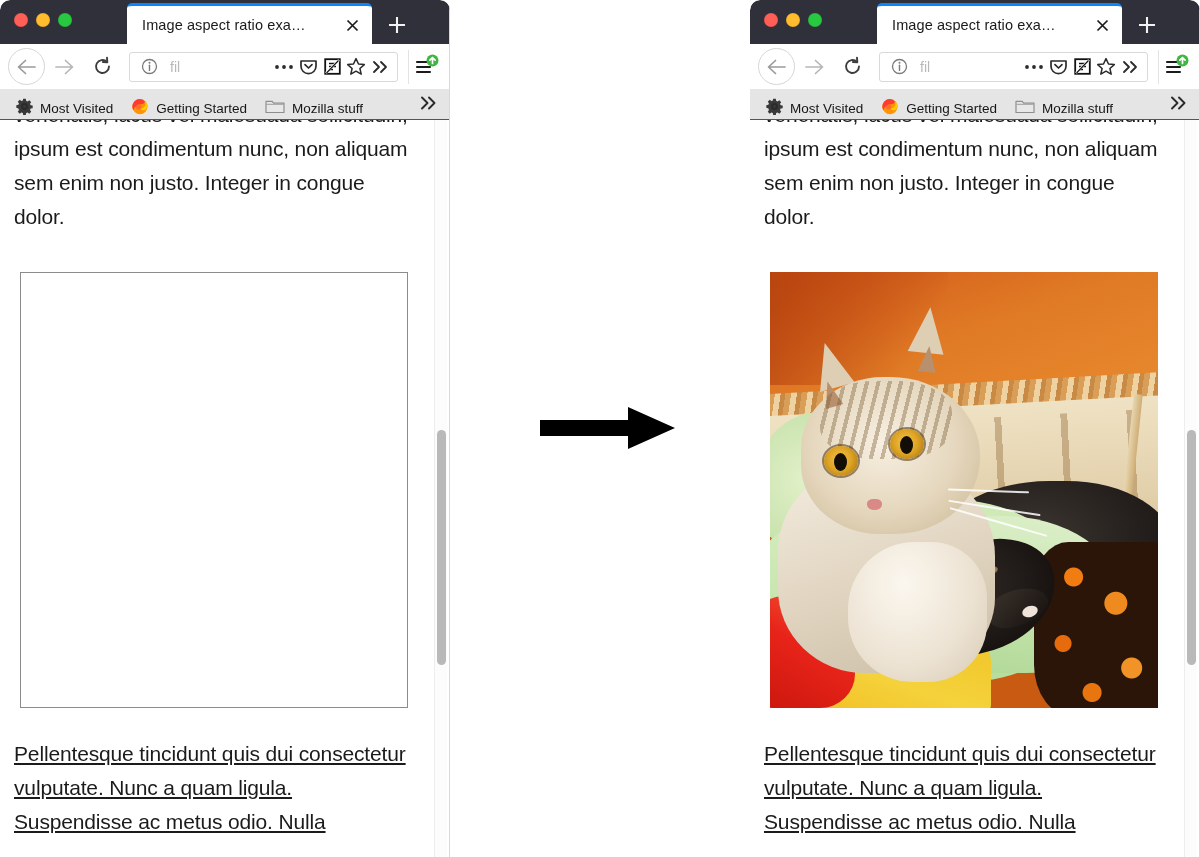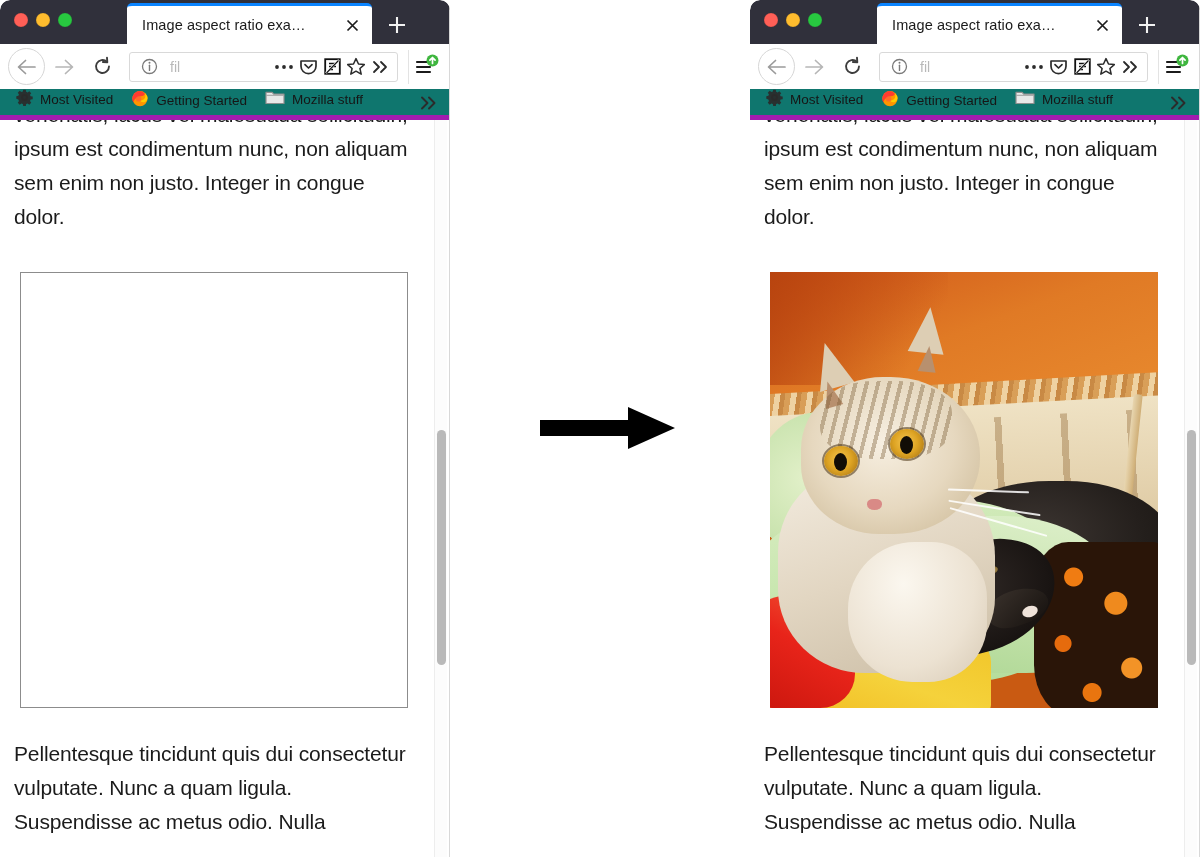--- a/index.html
+++ b/index.html
@@ -112,24 +112,24 @@
     position: relative;
     width: 34px; height: 34px;
     display: flex; align-items: center; justify-content: center;
     margin-left: 4px; flex: 0 0 auto;
     border-left: 1px solid #e3e3e3;
   }
 
   
   .bookmarks {
     height: 31px;
-    background: #0f766e;
-    display: flex; align-items: flex-start;
+    background: #e5e5e5;
+    display: flex; align-items: flex-end;
     padding: 0 10px 0 16px;
-    border-bottom: 5px solid #a21caf;
+    border-bottom: 1px solid #a21caf;
     position: relative;
   }
   .bm {
     display: flex; align-items: center; gap: 7px;
     margin-right: 18px; white-space: nowrap;
   }
   .bm-label { font-size: 13.5px; color: #161616; }
   .bm-chev { position: absolute; right: 12px; top: 5px; }
 
   
@@ -141,21 +141,21 @@
   }
   .doc { position: absolute; left: 0; top: 0; width: 435px; }
   .para {
     font-size: 21px;
     line-height: 34px;
     color: #1b1b1b;
     padding: 0 22px 0 14px;
     letter-spacing: -0.15px;
   }
   .para.top { margin-top: -22px; }
-  .para.bottom { margin-top: 29px; }
+  .para.bottom { margin-top: 29px; text-decoration: underline; }
 
   .figure-slot {
     margin: 38px 0 0 20px;
     width: 388px; height: 436px;
     position: relative;
   }
   .placeholder-box {
     width: 100%; height: 100%;
     border: 1px solid #8c8c8c;
     background: #ffffff;

